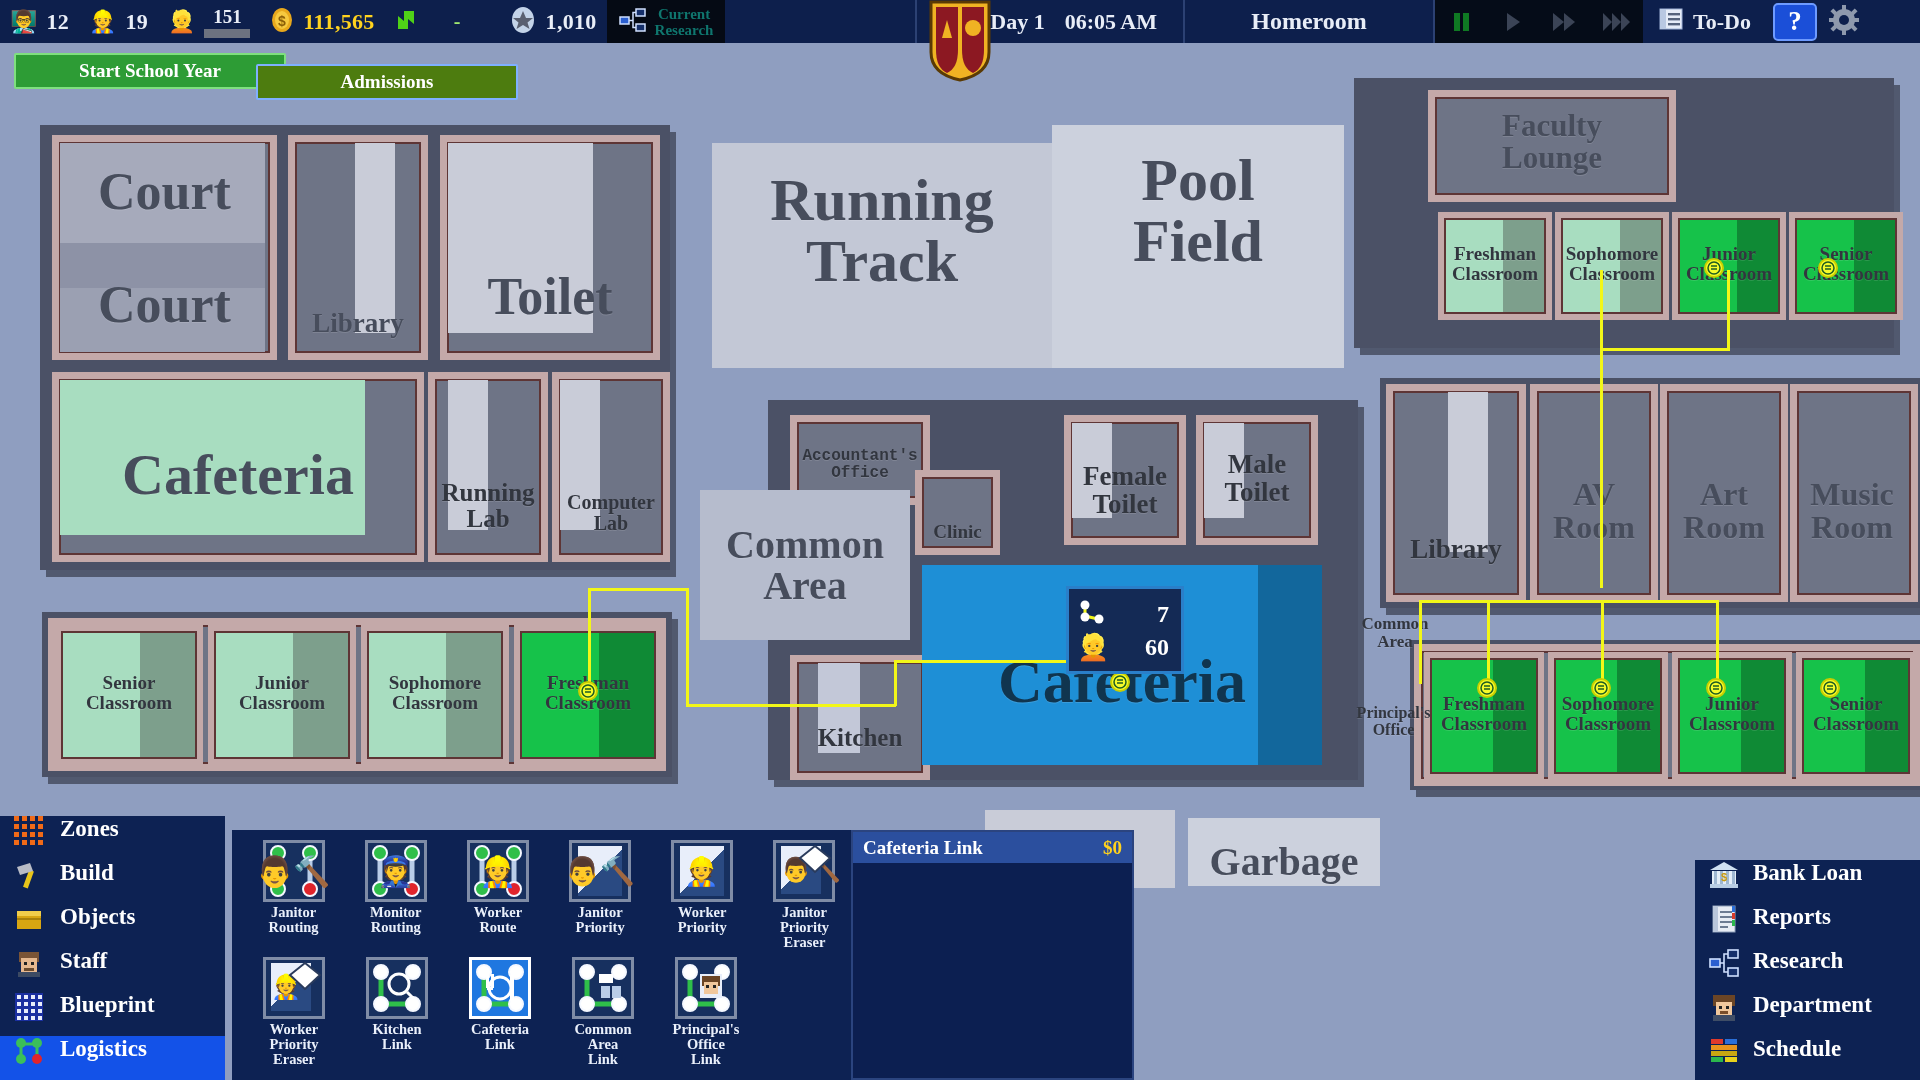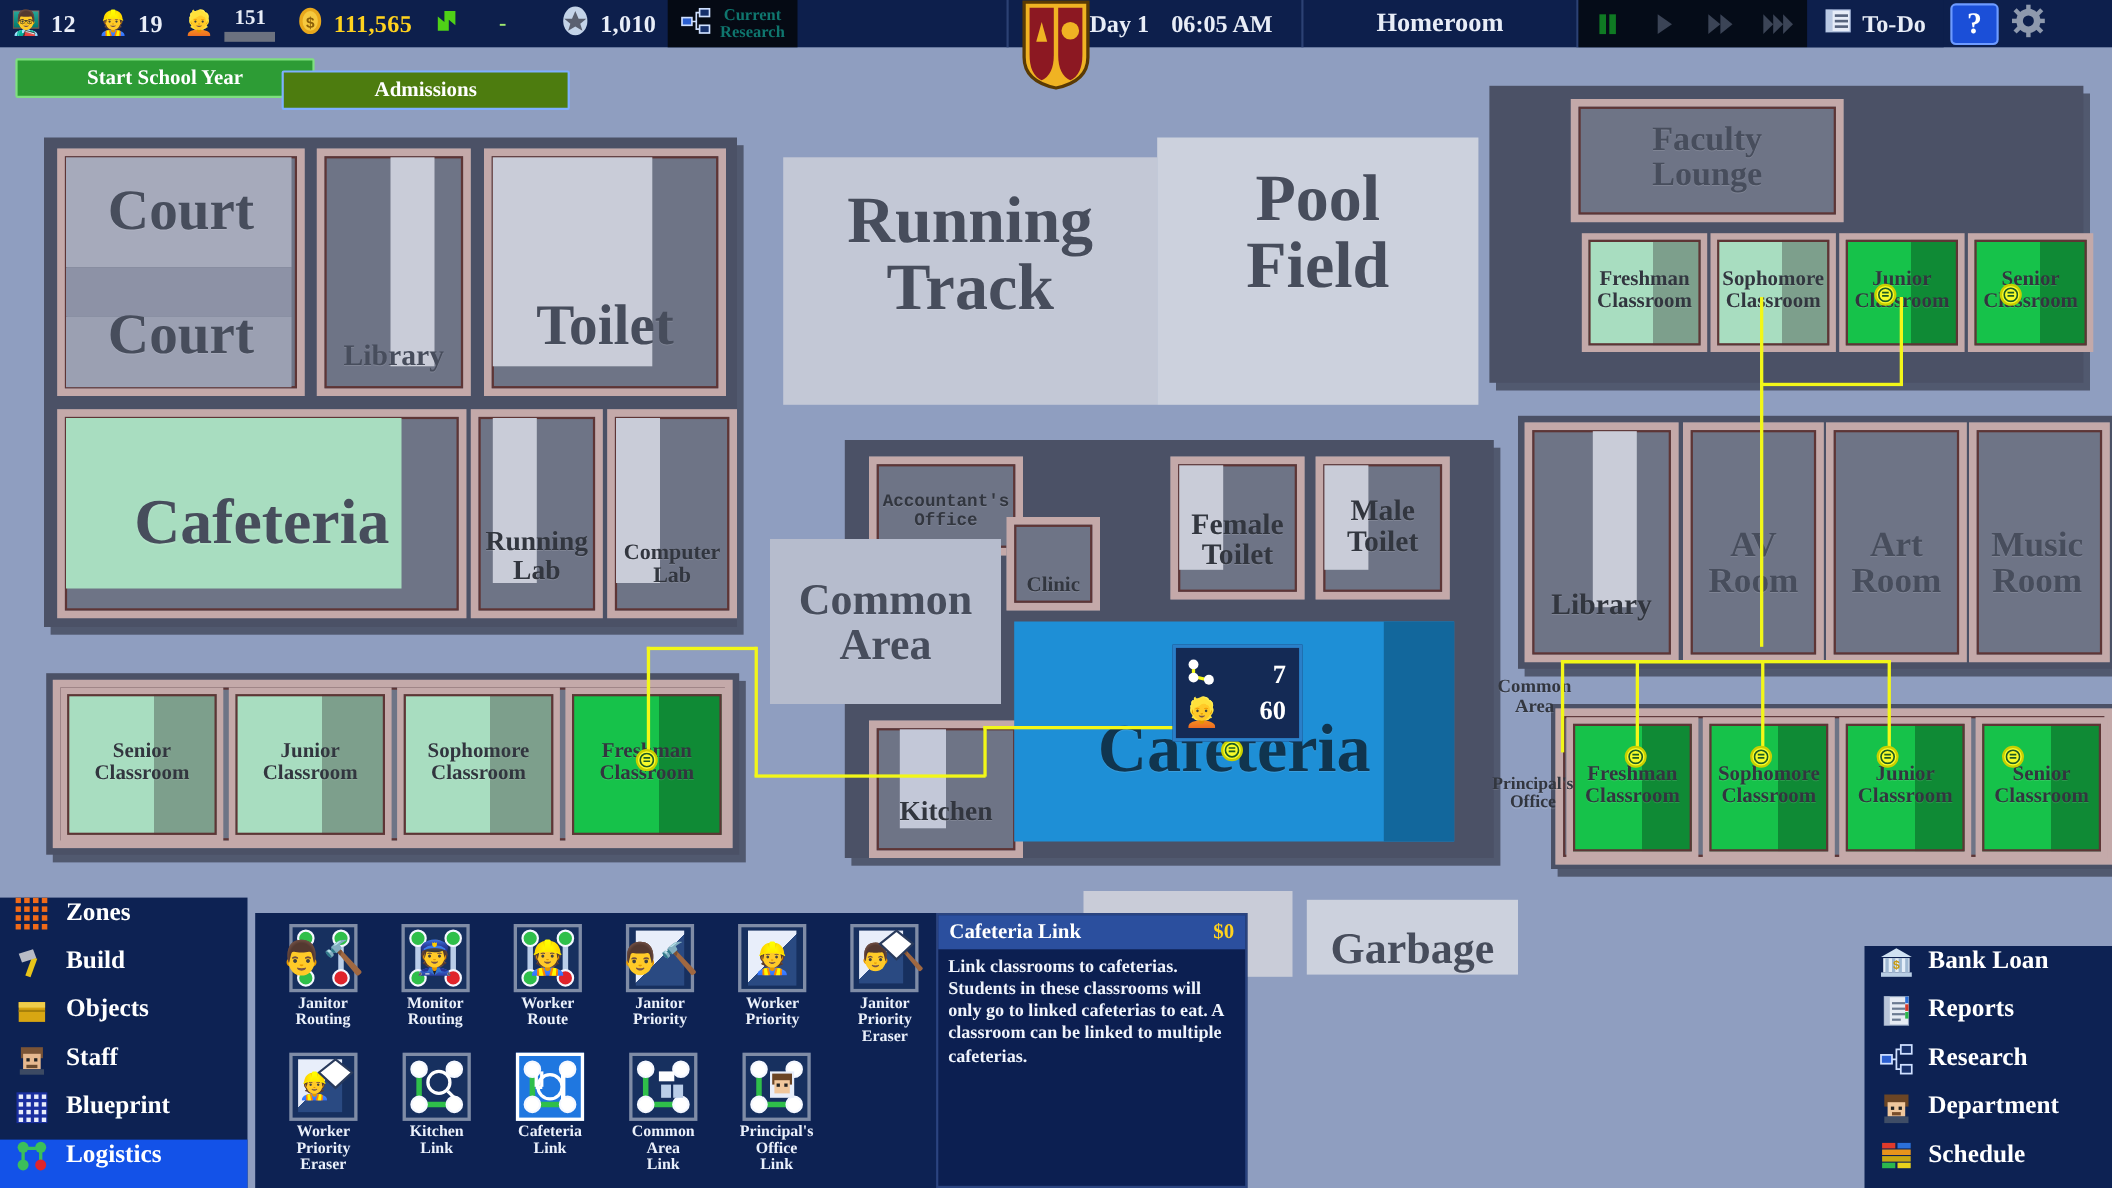--- a/index.html
+++ b/index.html
@@ -857,21 +857,20 @@
 Link</span>
         </div>
       </div>
   </div>
 
   <div id="tooltip">
     <div id="tt-head">
       <span class="t">Cafeteria Link</span>
       <span class="c">$0</span>
     </div>
-    <div id="tt-body">Link classrooms to cafeterias. Students in these classrooms will only go to linked cafeterias to eat. A classroom can be linked to multiple cafeterias.</div>
   </div>
 
   <div id="rightmenu">
       <div class="mitem">
         <span class="mico">
           <svg width="30" height="30" viewBox="0 0 30 30">
             <polygon points="15,2 29,10 1,10" fill="#cfe1f2"></polygon>
             <rect x="3" y="11" width="24" height="13" fill="#e4eef8"></rect>
             <g fill="#9fb8d2">
               <rect x="5" y="11" width="3" height="13"></rect>

